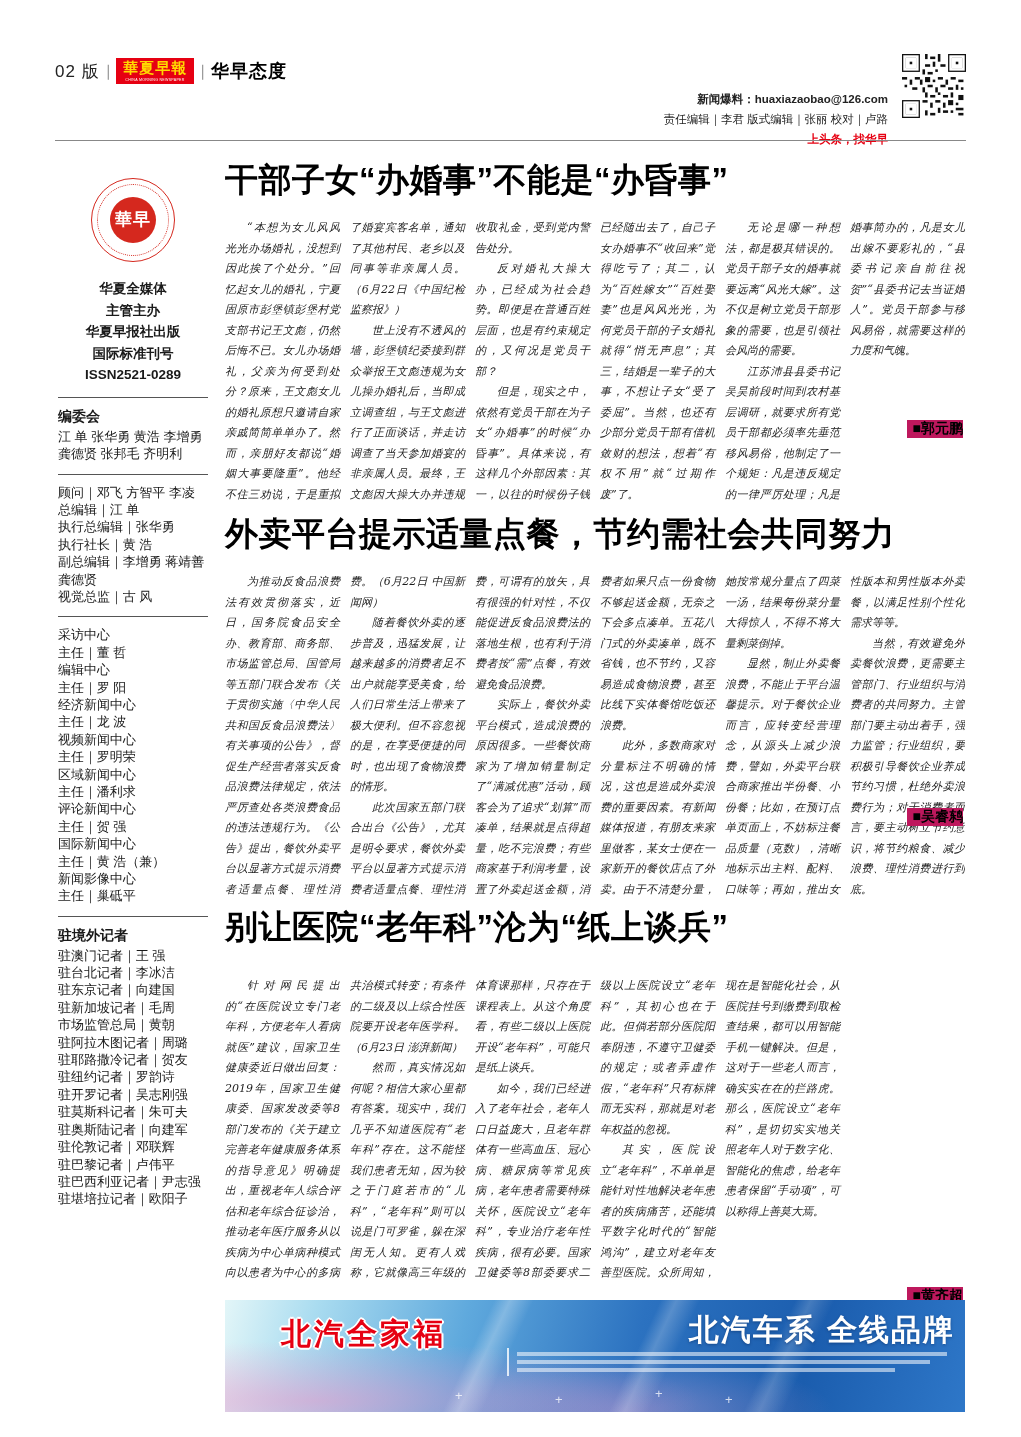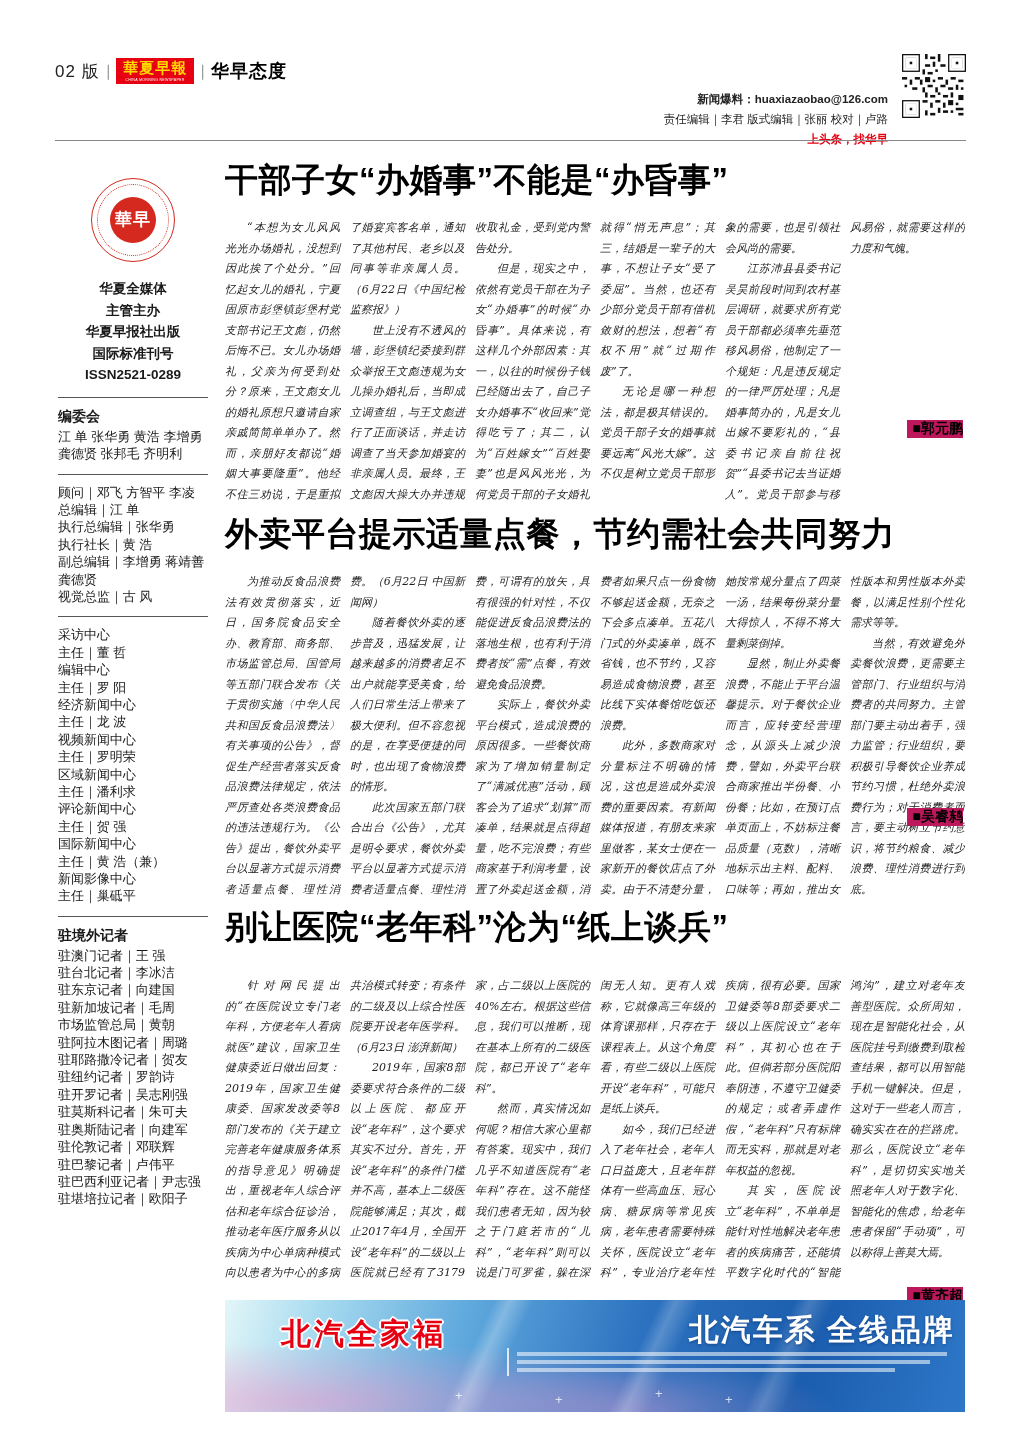--- a/index.html
+++ b/index.html
@@ -227,20 +227,21 @@
           <div>驻堪培拉记者｜欧阳子</div>
         </div>
     </div>
   </div>
 
   <div class="article" id="a1">
     <div class="article-title">干部子女“办婚事”不能是“办昏事”</div>
     <div class="article-body">
         <p>“本想为女儿风风光光办场婚礼，没想到因此挨了个处分。”回忆起女儿的婚礼，宁夏固原市彭堡镇彭堡村党支部书记王文彪，仍然后悔不已。女儿办场婚礼，父亲为何受到处分？原来，王文彪女儿的婚礼原想只邀请自家亲戚简简单单办了。然而，亲朋好友都说“婚姻大事要隆重”。他经不住三劝说，于是重拟了婚宴宾客名单，通知了其他村民、老乡以及同事等非亲属人员。（6月22日《中国纪检监察报》）</p>
         <p>世上没有不透风的墙，彭堡镇纪委接到群众举报王文彪违规为女儿操办婚礼后，当即成立调查组，与王文彪进行了正面谈话，并走访调查了当天参加婚宴的非亲属人员。最终，王文彪因大操大办并违规收取礼金，受到党内警告处分。</p>
+        <p>反对婚礼大操大办，已经成为社会趋势。即便是在普通百姓层面，也是有约束规定的，又何况是党员干部？</p>
         <p>但是，现实之中，依然有党员干部在为子女“办婚事”的时候“办昏事”。具体来说，有这样几个外部因素：其一，以往的时候份子钱已经随出去了，自己子女办婚事不“收回来”觉得吃亏了；其二，认为“百姓嫁女”“百姓娶妻”也是风风光光，为何党员干部的子女婚礼就得“悄无声息”；其三，结婚是一辈子的大事，不想让子女“受了委屈”。当然，也还有少部分党员干部有借机敛财的想法，想着“有权不用”就“过期作废”了。</p>
         <p>无论是哪一种想法，都是极其错误的。党员干部子女的婚事就要远离“风光大嫁”。这不仅是树立党员干部形象的需要，也是引领社会风尚的需要。</p>
         <p>江苏沛县县委书记吴昊前段时间到农村基层调研，就要求所有党员干部都必须率先垂范移风易俗，他制定了一个规矩：凡是违反规定的一律严厉处理；凡是婚事简办的，凡是女儿出嫁不要彩礼的，“县委书记亲自前往祝贺”“县委书记去当证婚人”。党员干部参与移风易俗，就需要这样的力度和气魄。</p>
       </div>
     <div class="author" style="top:262px;">■郭元鹏</div>
   </div>
 
   <div class="article" id="a2">
     <div class="article-title">外卖平台提示适量点餐，节约需社会共同努力</div>
     <div class="article-body">
@@ -252,21 +253,20 @@
         <p>显然，制止外卖餐浪费，不能止于平台温馨提示。对于餐饮企业而言，应转变经营理念，从源头上减少浪费，譬如，外卖平台联合商家推出半份餐、小份餐；比如，在预订点单页面上，不妨标注餐品质量（克数），清晰地标示出主料、配料、口味等；再如，推出女性版本和男性版本外卖餐，以满足性别个性化需求等等。</p>
         <p>当然，有效避免外卖餐饮浪费，更需要主管部门、行业组织与消费者的共同努力。主管部门要主动出着手，强力监管；行业组织，要积极引导餐饮企业养成节约习惯，杜绝外卖浪费行为；对于消费者而言，要主动树立节约意识，将节约粮食、减少浪费、理性消费进行到底。</p>
       </div>
     <div class="author" style="top:296px;">■吴睿鸫</div>
   </div>
 
   <div class="article" id="a3">
     <div class="article-title">别让医院“老年科”沦为“纸上谈兵”</div>
     <div class="article-body">
         <p>针对网民提出的“在医院设立专门老年科，方便老年人看病就医”建议，国家卫生健康委近日做出回复：2019年，国家卫生健康委、国家发改委等8部门发布的《关于建立完善老年健康服务体系的指导意见》明确提出，重视老年人综合评估和老年综合征诊治，推动老年医疗服务从以疾病为中心单病种模式向以患者为中心的多病共治模式转变；有条件的二级及以上综合性医院要开设老年医学科。（6月23日 澎湃新闻）</p>
-        <p>2019年，国家8部委要求符合条件的二级以上医院、都应开设“老年科”，这个要求其实不过分。首先，开设“老年科”的条件门槛并不高，基本上二级医院能够满足；其次，截止2017年4月，全国开设“老年科”的二级以上医院就已经有了3179家，占二级以上医院的40%左右。根据这些信息，我们可以推断，现在基本上所有的二级医院，都已开设了“老年科”。</p>
         <p>然而，真实情况如何呢？相信大家心里都有答案。现实中，我们几乎不知道医院有“老年科”存在。这不能怪我们患者无知，因为较之于门庭若市的“儿科”，“老年科”则可以说是门可罗雀，躲在深闺无人知。更有人戏称，它就像高三年级的体育课那样，只存在于课程表上。从这个角度看，有些二级以上医院开设“老年科”，可能只是纸上谈兵。</p>
         <p>如今，我们已经进入了老年社会，老年人口日益庞大，且老年群体有一些高血压、冠心病、糖尿病等常见疾病，老年患者需要特殊关怀，医院设立“老年科”，专业治疗老年性疾病，很有必要。国家卫健委等8部委要求二级以上医院设立“老年科”，其初心也在于此。但倘若部分医院阳奉阴违，不遵守卫健委的规定；或者弄虚作假，“老年科”只有标牌而无实科，那就是对老年权益的忽视。</p>
         <p>其实，医院设立“老年科”，不单单是能针对性地解决老年患者的疾病痛苦，还能填平数字化时代的“智能鸿沟”，建立对老年友善型医院。众所周知，现在是智能化社会，从医院挂号到缴费到取检查结果，都可以用智能手机一键解决。但是，这对于一些老人而言，确实实在在的拦路虎。那么，医院设立“老年科”，是切切实实地关照老年人对于数字化、智能化的焦虑，给老年患者保留“手动项”，可以称得上善莫大焉。</p>
       </div>
     <div class="author" style="top:382px;">■黄齐超</div>
   </div>
 
   <div class="ad">
     <span class="ad-brand">北汽全家福</span>
     <span class="ad-tagline">北汽车系 全线品牌</span>

